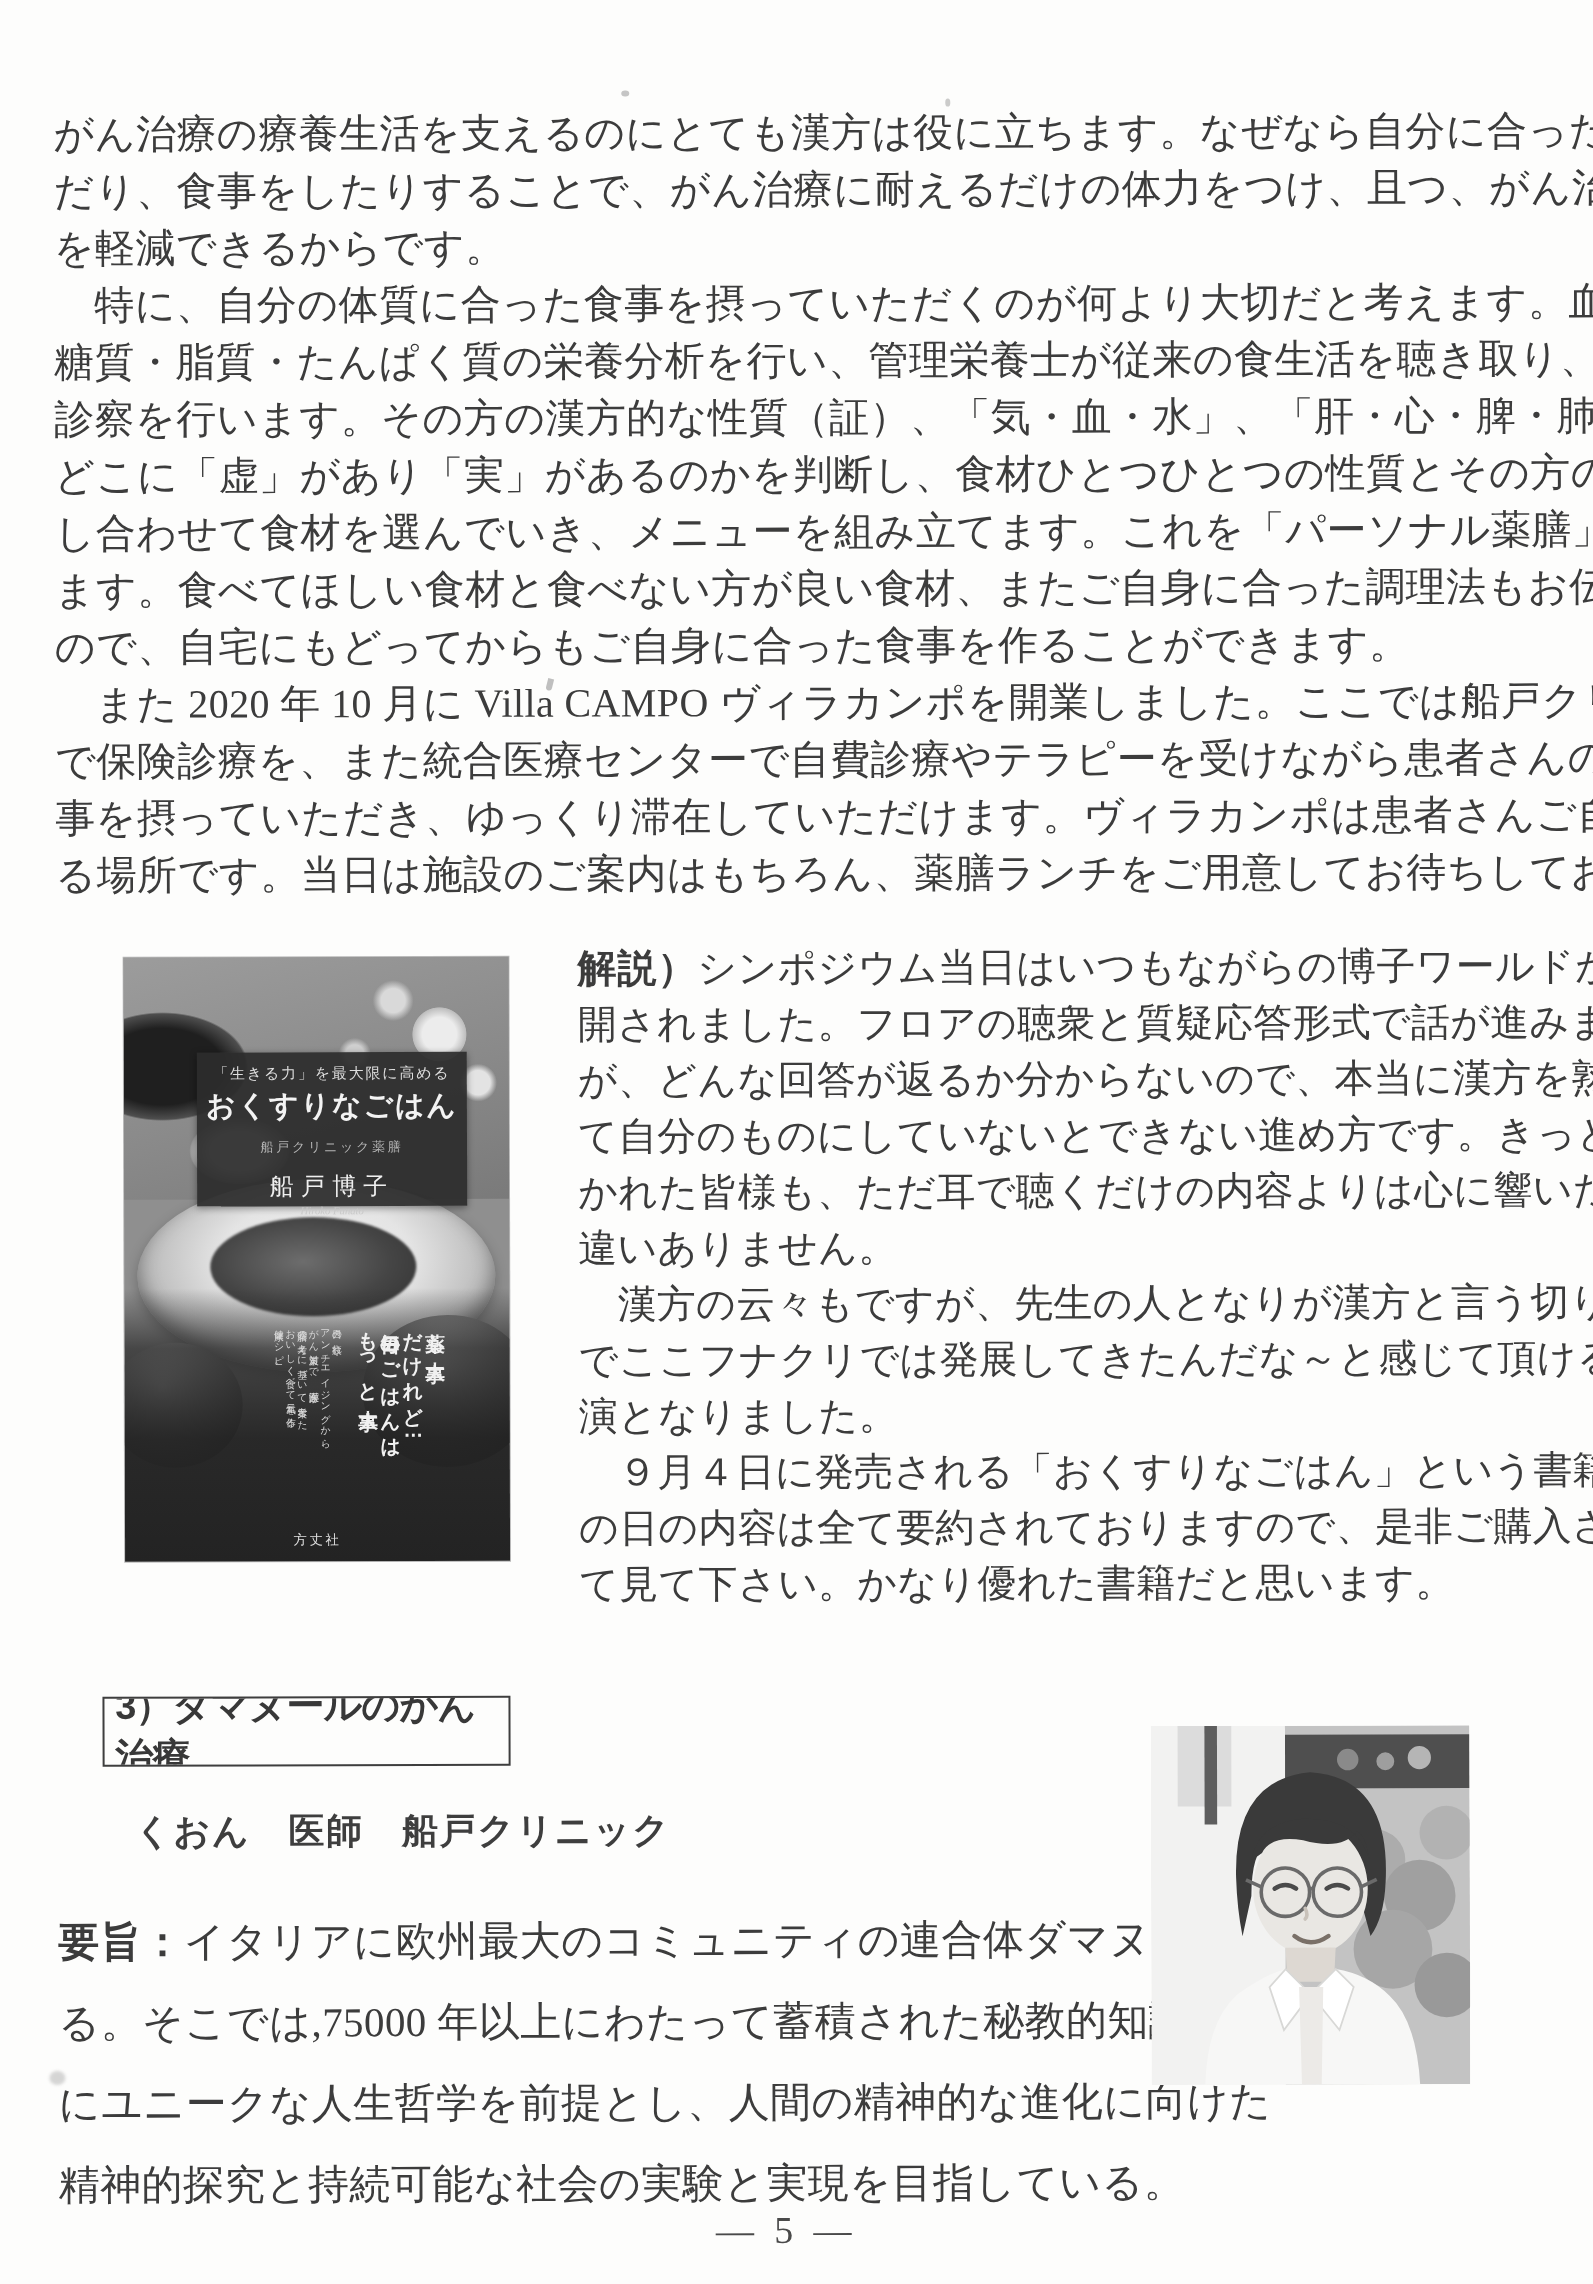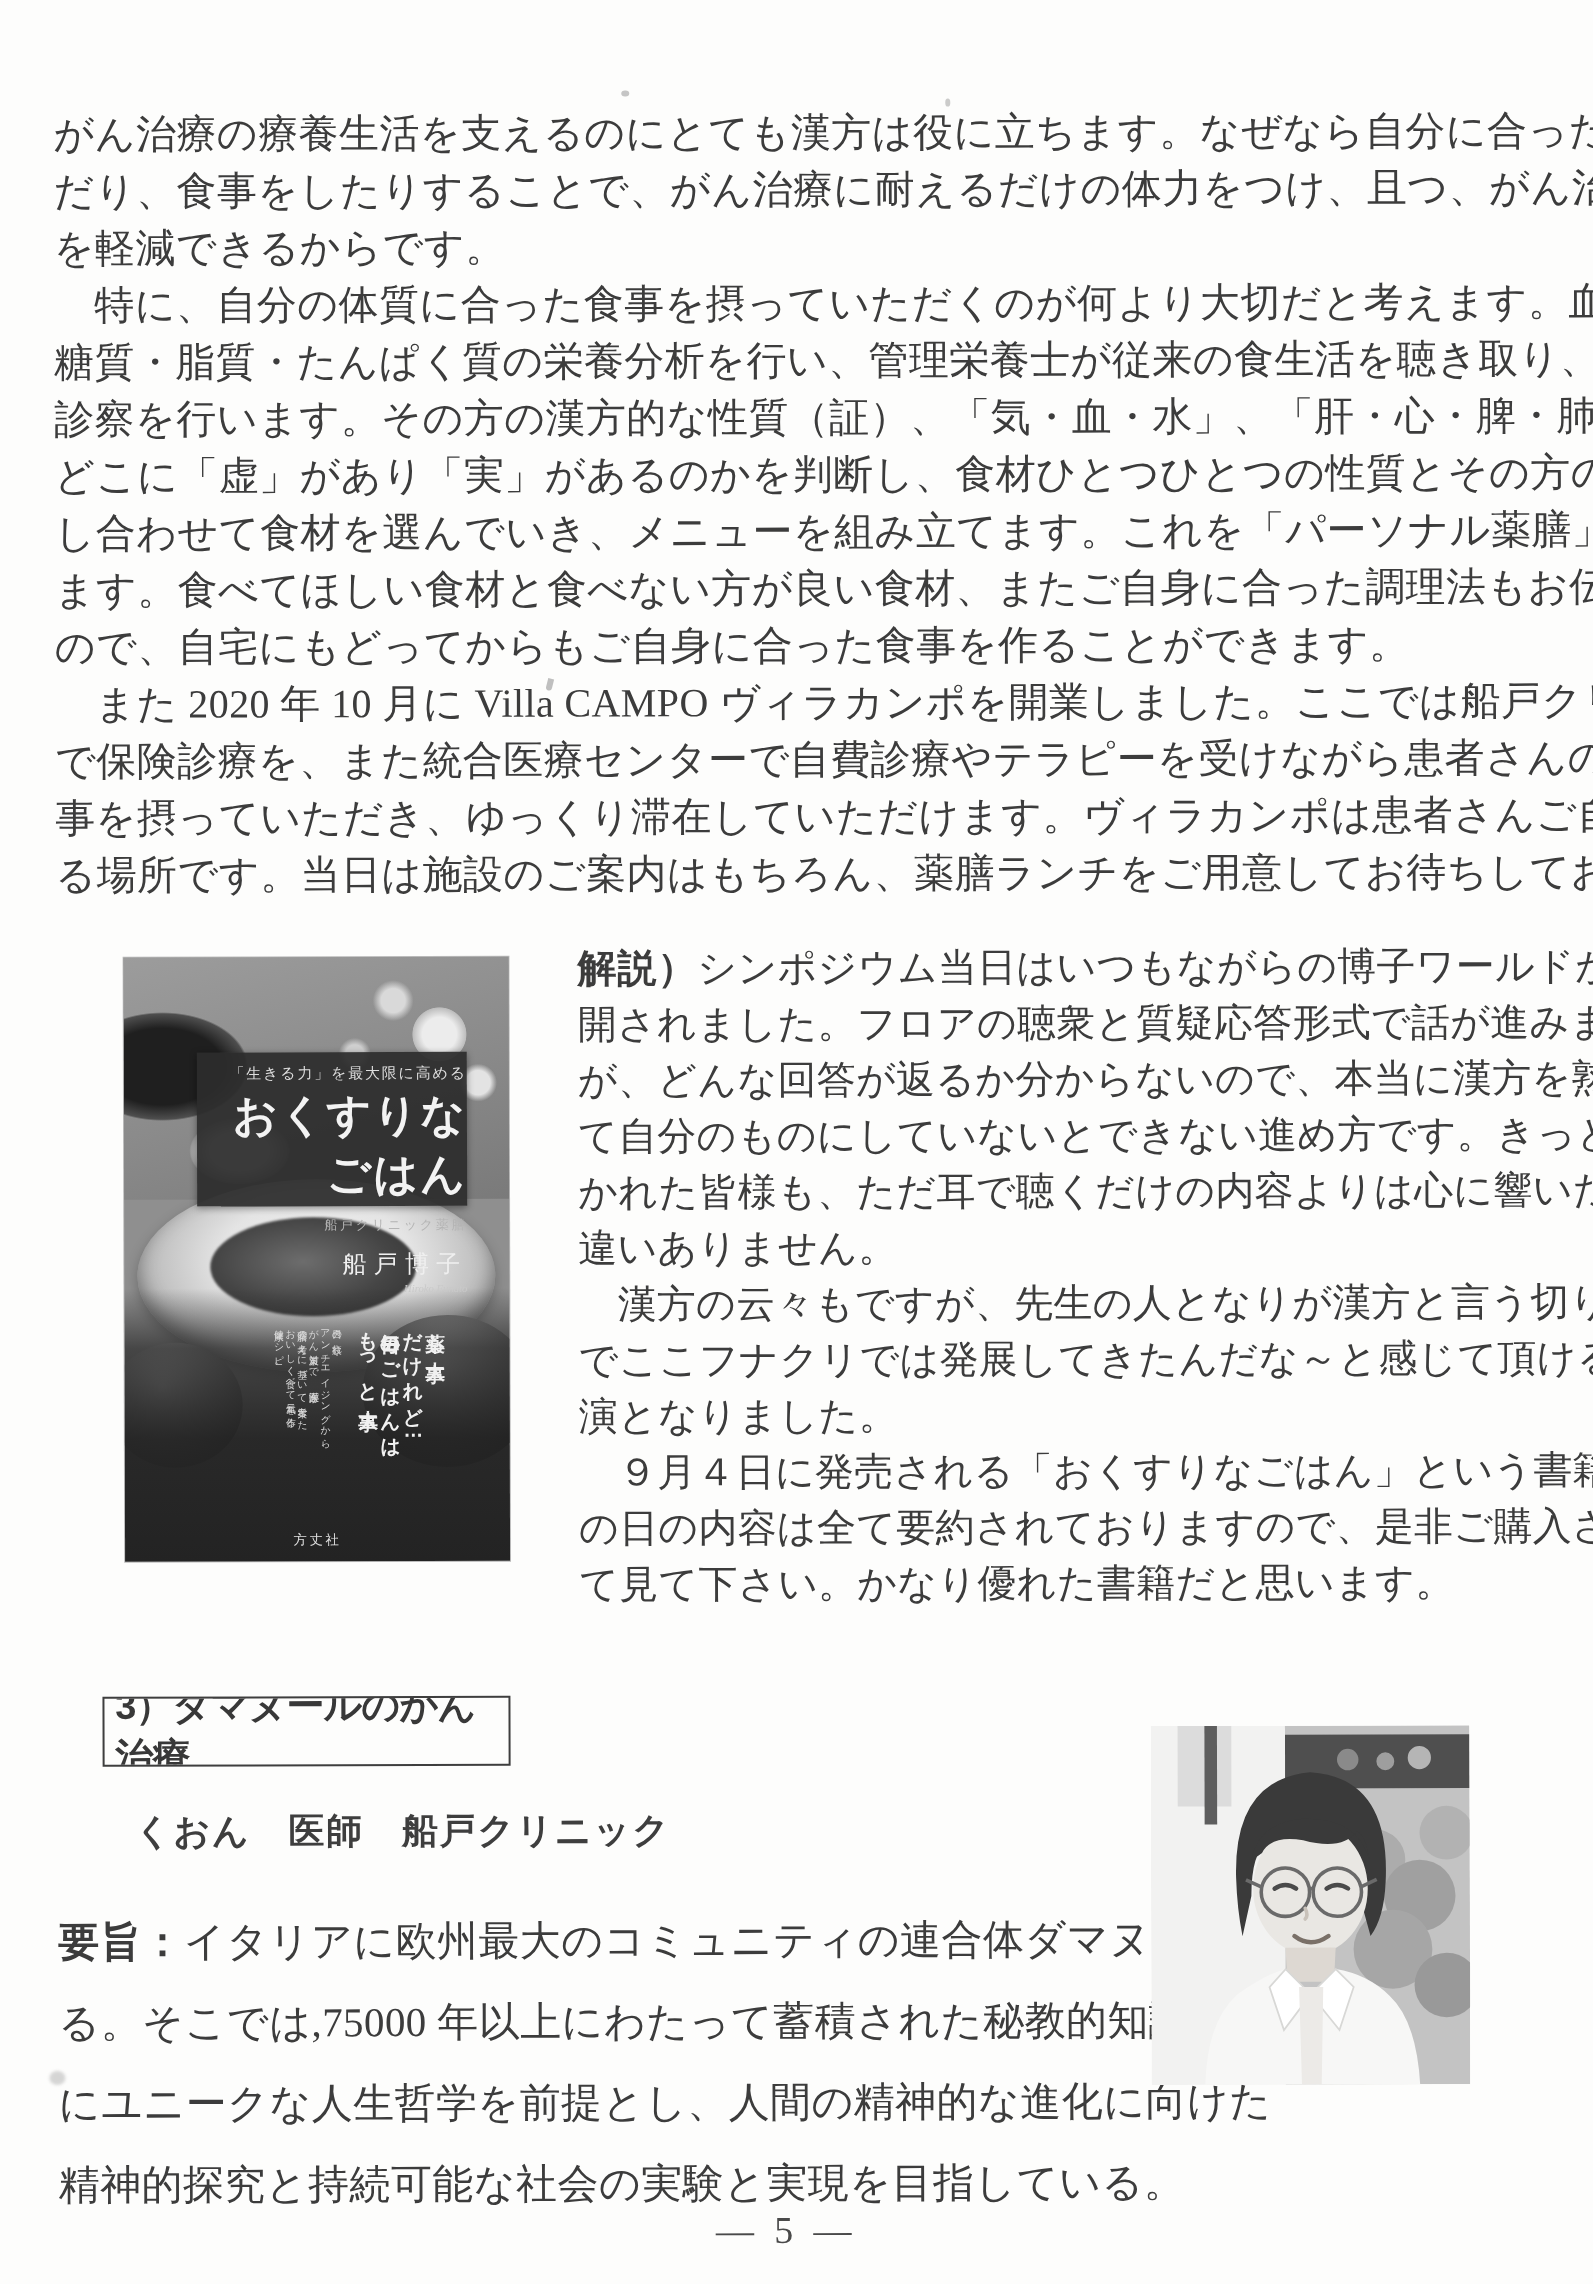--- a/index.html
+++ b/index.html
@@ -84,25 +84,25 @@
   .cover-bowl-right {
     position:absolute; right:-23px; top:358px; width:170px; height:152px; border-radius:50%;
     background:radial-gradient(circle at 45% 35%, #b4b4b4 0%, #6f6f6f 50%, #2f2f2f 100%);
   }
   .cover-shade {
     position:absolute; left:0; right:0; top:331px; bottom:0;
     background:linear-gradient(180deg, rgba(42,42,42,0) 0%, rgba(42,42,42,0.72) 22%, rgba(32,32,32,0.92) 55%, #232323 100%);
   }
   .cover-title-box {
     position:absolute; left:73px; top:95px; width:270px; height:154px;
-    background:rgba(44,44,44,0.93); color:#ececec; text-align:right;
+    background:rgba(44,44,44,0.93); color:#ececec; text-align:center;
     box-shadow:0 1.8px 7.2px rgba(0,0,0,0.4);
   }
   .cover-tagline  { margin-top:11.6px; font-size:15px; letter-spacing:1.8px; color:#dedede; }
-  .cover-title    { margin-top:3.6px; font-size:44px; font-weight:bold; letter-spacing:1.8px; color:#f3f3f3;
+  .cover-title    { margin-top:3.6px; font-size:29px; font-weight:bold; letter-spacing:1.8px; color:#f3f3f3;
                     font-family:"Liberation Serif","DejaVu Serif",serif; }
   .cover-subtitle { margin-top:12px; font-size:13px; letter-spacing:2.7px; color:#b4b4b4; }
   .cover-author   { margin-top:14px; font-size:24px; letter-spacing:7.2px; color:#efefef; }
   .cover-romaji   { margin-top:2px; font-size:10.7px; font-style:italic; color:#c9c9c9;
                     font-family:"Liberation Serif","DejaVu Serif",serif; }
   .cover-vertical-main {
     position:absolute; right:63px; top:361px; height:233px;
     writing-mode:vertical-rl; text-orientation:upright;
     font-family:"Liberation Sans","DejaVu Sans",sans-serif; font-weight:bold;
     font-size:19.7px; line-height:22.4px; letter-spacing:2.7px; color:#f1f1f1;

